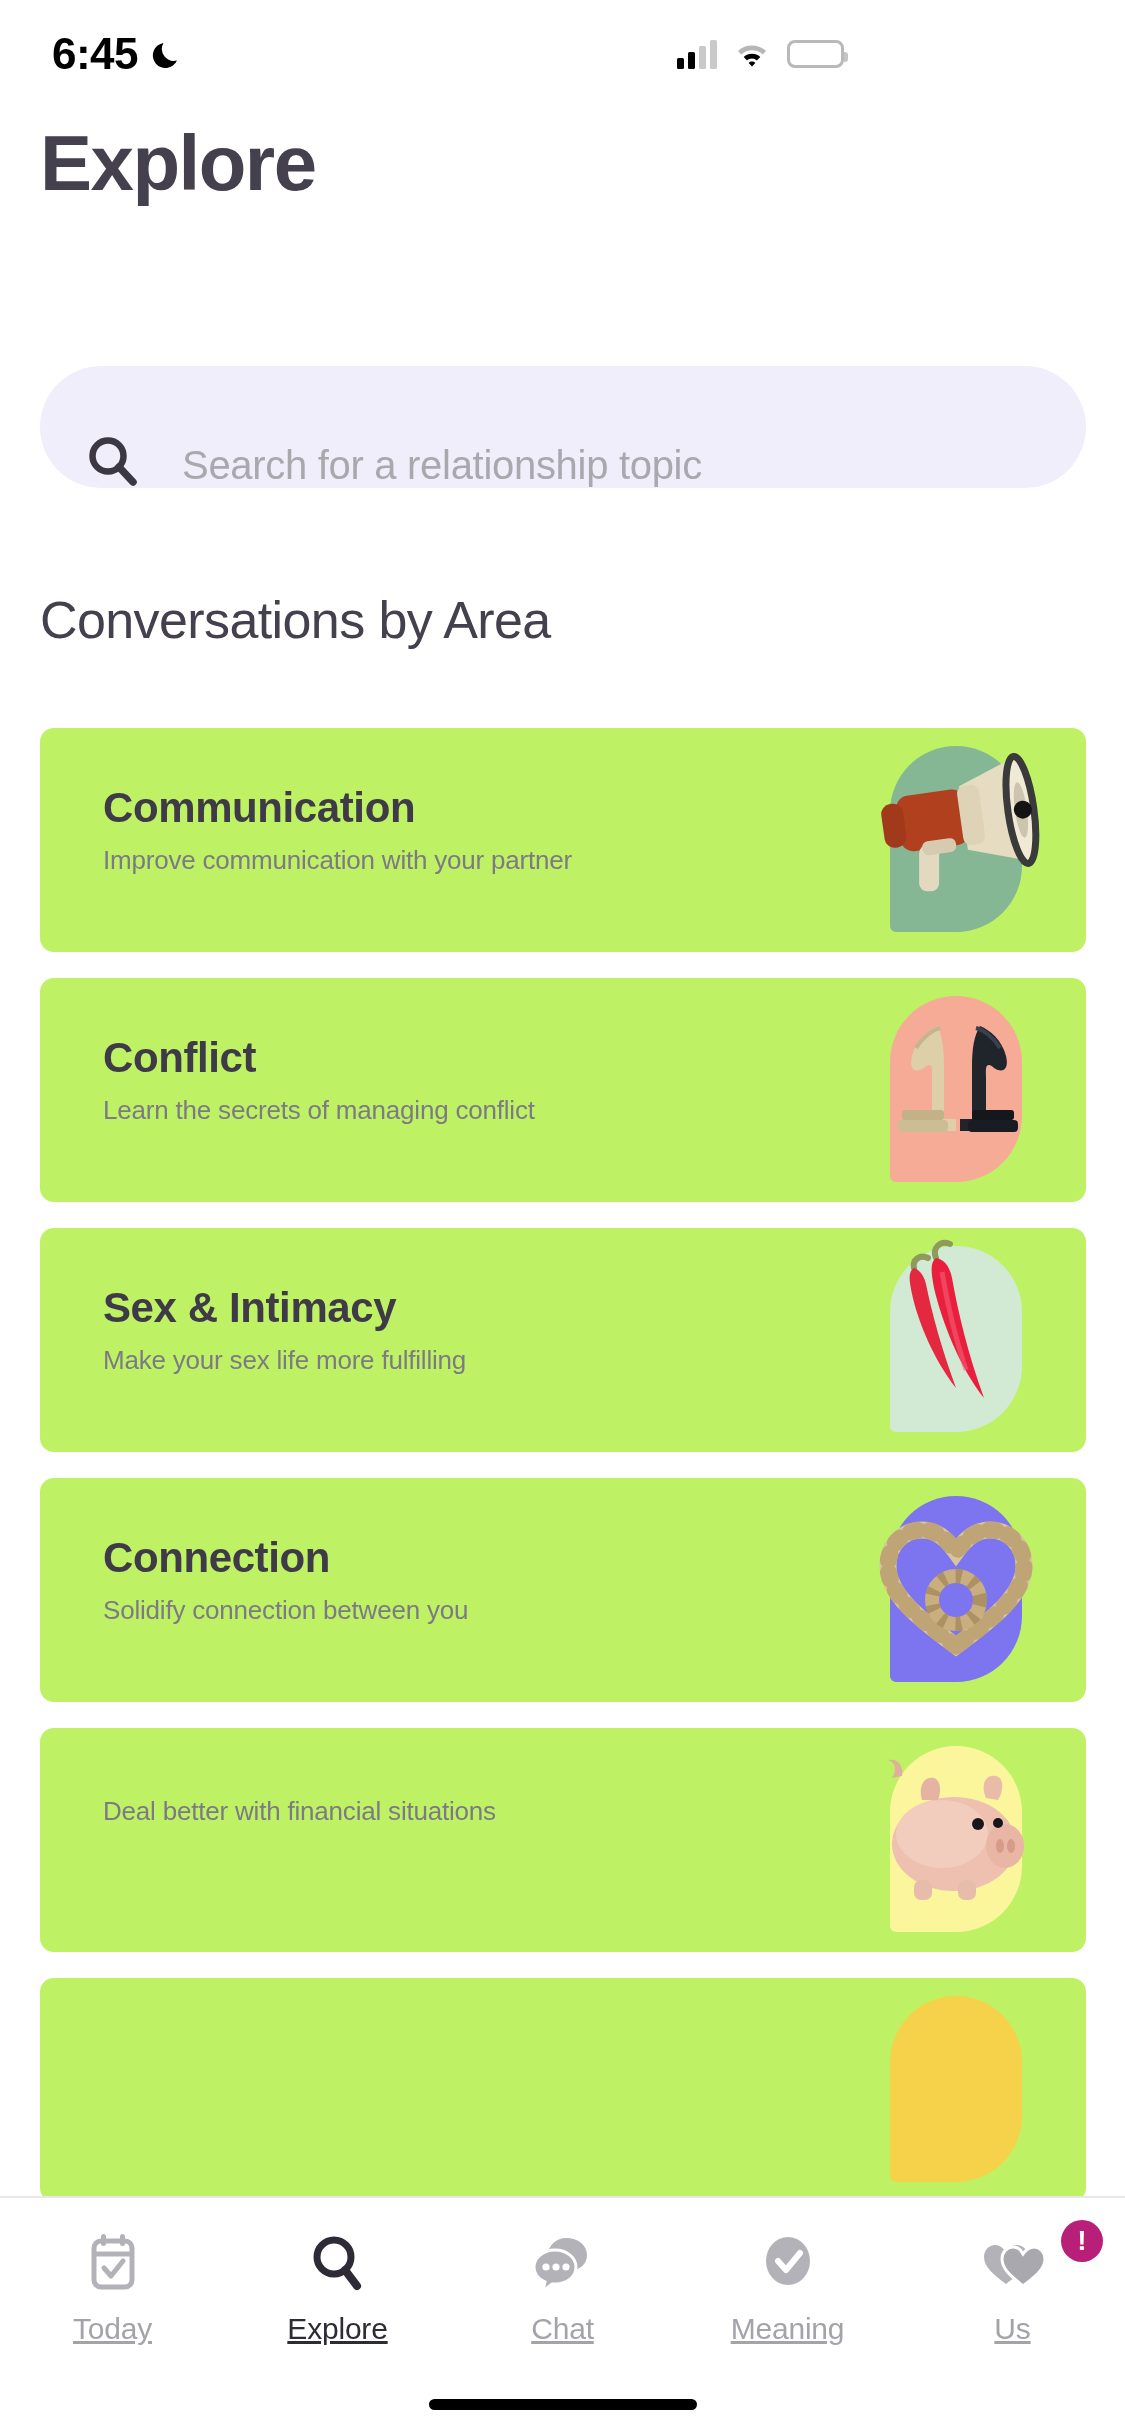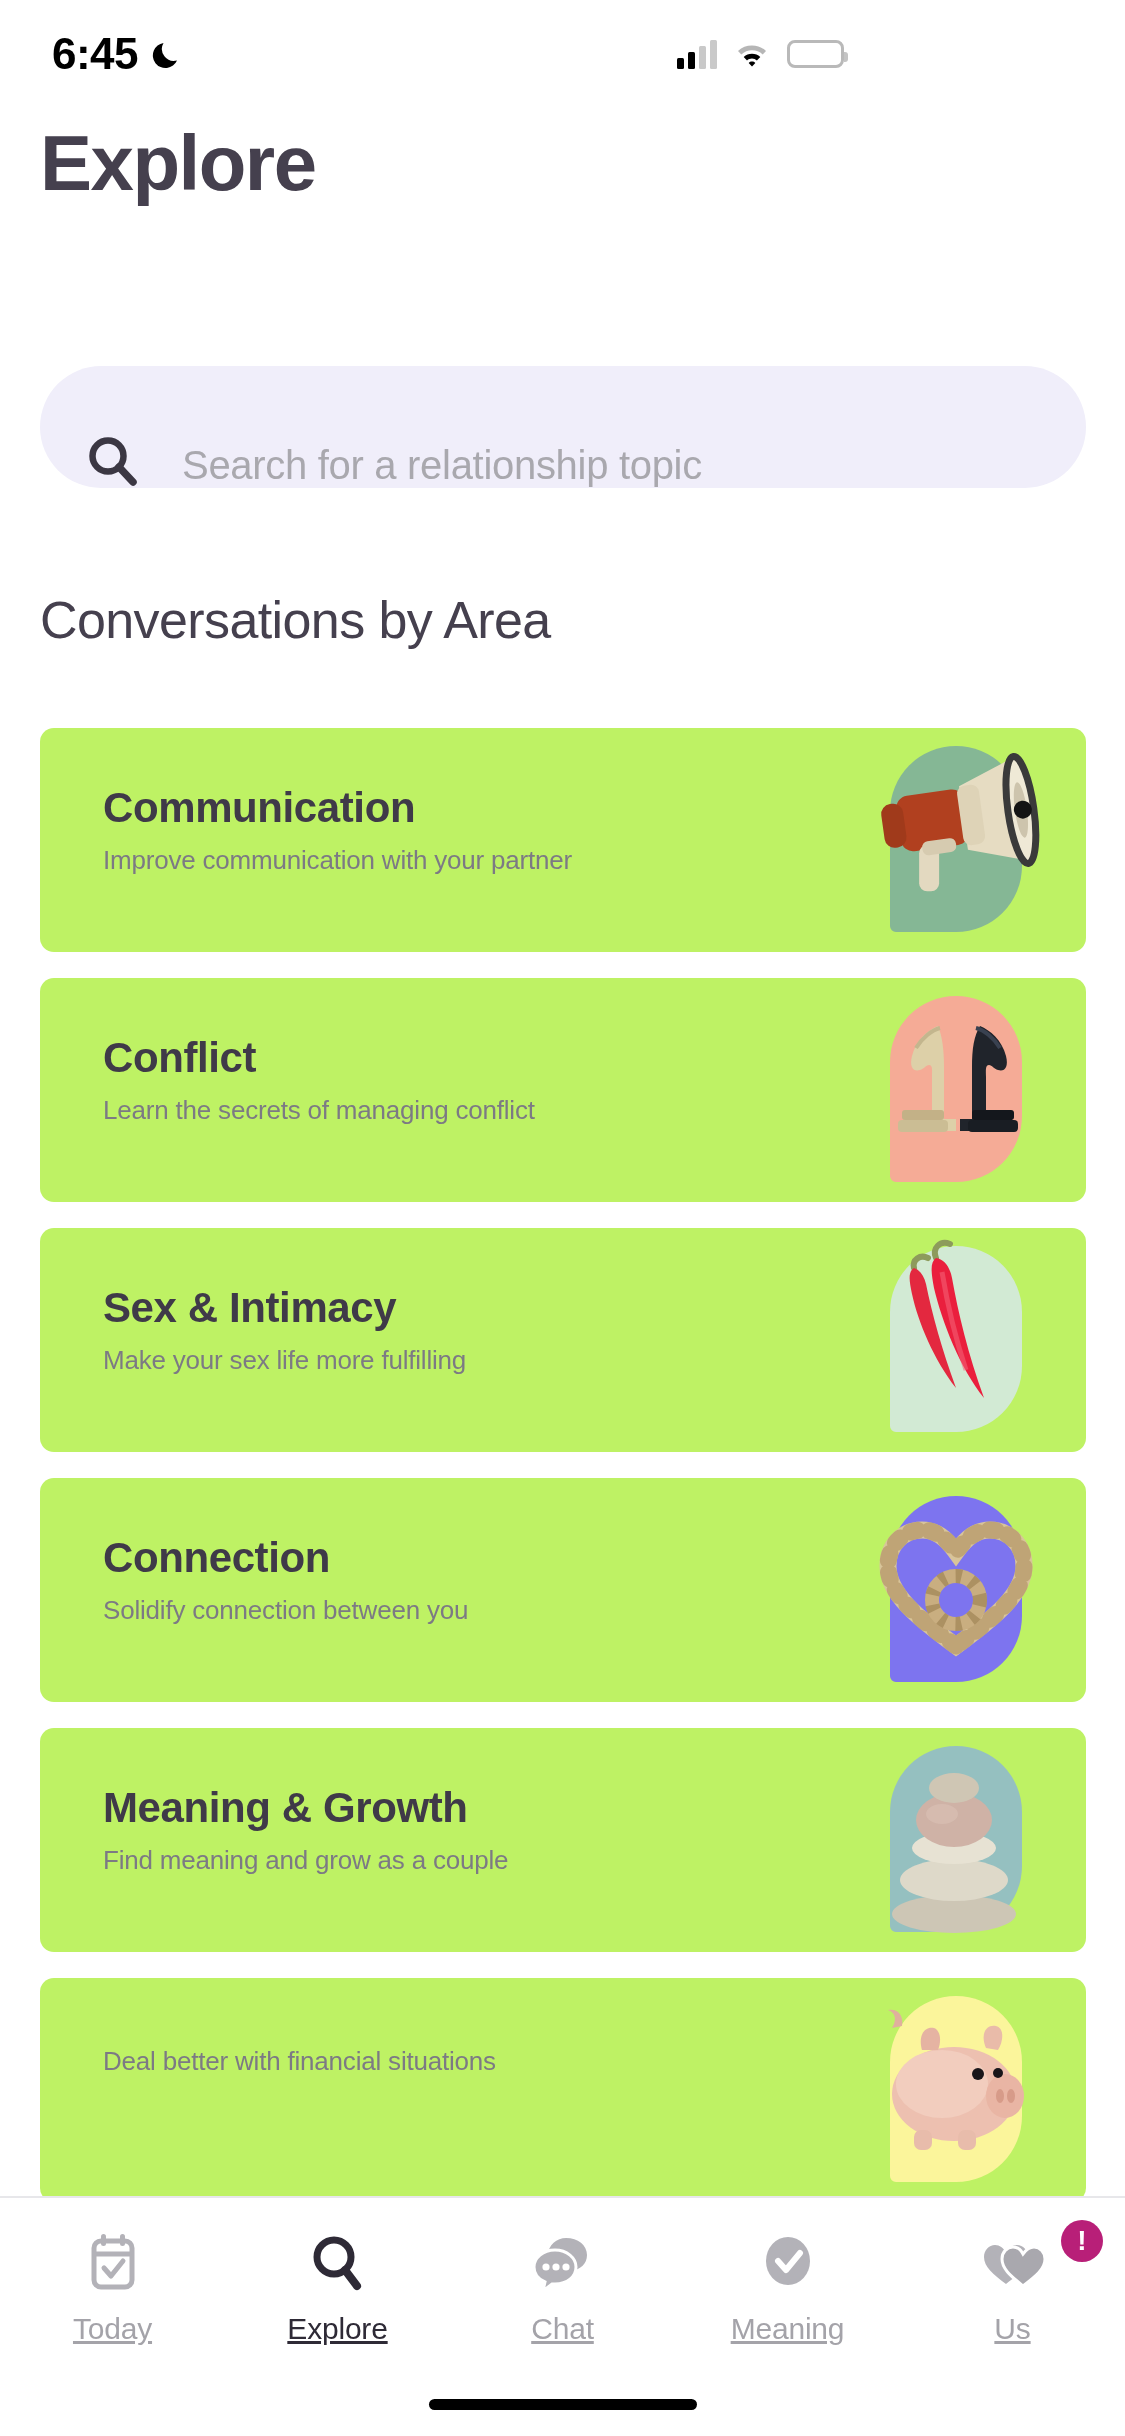--- a/index.html
+++ b/index.html
@@ -244,37 +244,20 @@
       <div class="arch" style="background:#7d74ef"></div>
       <svg viewBox="0 0 190 208">
         <path d="M94 168C56 140 26 116 26 88c0-22 16-36 34-36 14 0 24 8 34 22 10-14 20-22 34-22 18 0 34 14 34 36 0 28-30 52-68 80Z" fill="none" stroke="#d8c49a" stroke-width="17" stroke-linecap="round"></path>
         <path d="M94 168C56 140 26 116 26 88c0-22 16-36 34-36 14 0 24 8 34 22 10-14 20-22 34-22 18 0 34 14 34 36 0 28-30 52-68 80Z" fill="none" stroke="#b79a6a" stroke-width="17" stroke-linecap="round" stroke-dasharray="7 12" opacity=".75"></path>
         <circle cx="94" cy="122" r="24" fill="none" stroke="#c9ae80" stroke-width="14"></circle>
         <circle cx="94" cy="122" r="24" fill="none" stroke="#9a7d4f" stroke-width="14" stroke-dasharray="6 10" opacity=".6"></circle>
       </svg>
     </div>
   </div>
 
-  <div class="area-card">
-    <div class="card-text">
-      <div class="card-title">Meaning &amp; Growth</div>
-      <div class="card-sub">Find meaning and grow as a couple</div>
-    </div>
-    <div class="card-art">
-      <div class="arch" style="background:#95c0c0"></div>
-      <svg viewBox="0 0 190 208">
-        <ellipse cx="92" cy="186" rx="62" ry="19" fill="#cdc6b5"></ellipse>
-        <ellipse cx="92" cy="152" rx="54" ry="21" fill="#ded9c9"></ellipse>
-        <ellipse cx="92" cy="120" rx="42" ry="16" fill="#e7e2d3"></ellipse>
-        <ellipse cx="92" cy="92" rx="38" ry="27" fill="#cfb2a6"></ellipse>
-        <ellipse cx="92" cy="60" rx="25" ry="15" fill="#cfc6b4"></ellipse>
-        <ellipse cx="80" cy="86" rx="16" ry="10" fill="#dbc2b6" opacity=".6"></ellipse>
-      </svg>
-    </div>
-  </div>
 
   <div class="area-card">
     <div class="card-text">
       <div class="card-sub">Deal better with financial situations</div>
     </div>
     <div class="card-art">
       <div class="arch" style="background:#fbf59b"></div>
       <svg viewBox="0 0 190 208">
         <path d="M30 50c6-10 2-16-4-18 10-2 16 6 14 16Z" fill="#e0b09d"></path>
         <ellipse cx="92" cy="116" rx="62" ry="47" fill="#edc0b0"></ellipse>

